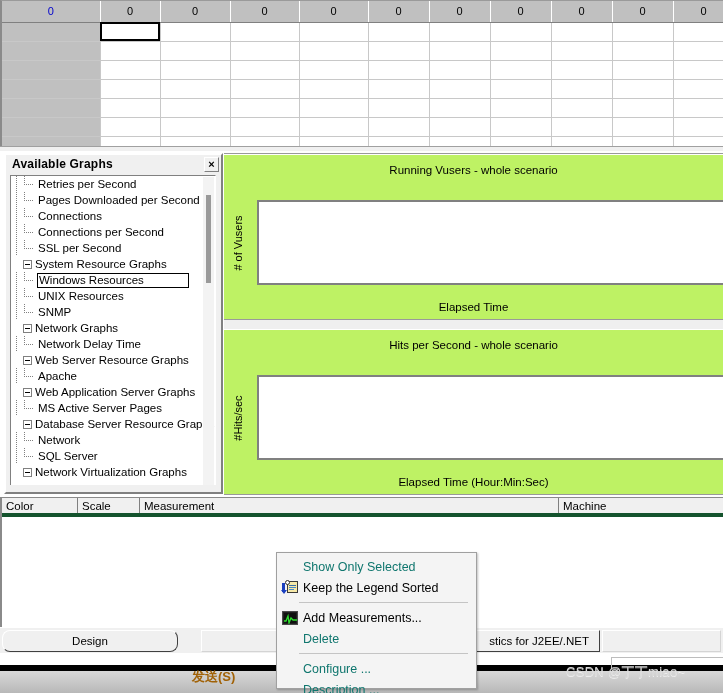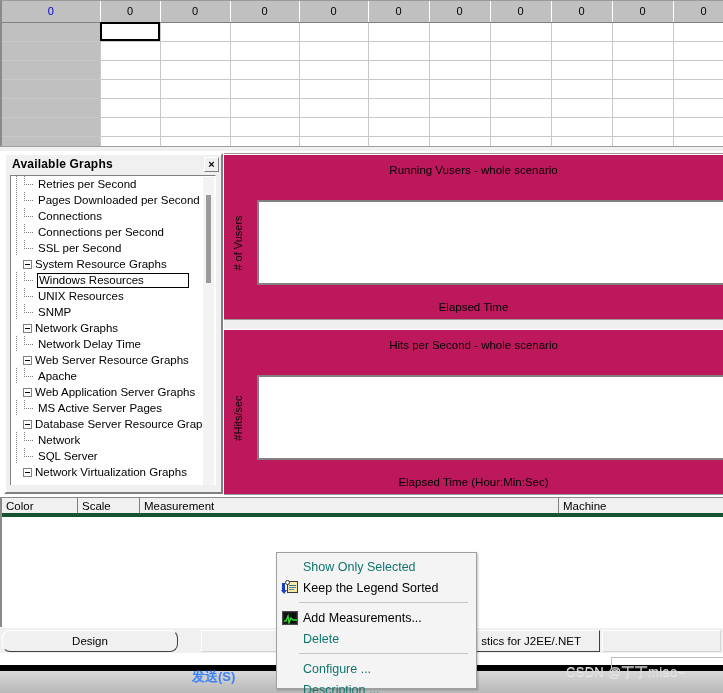--- a/index.html
+++ b/index.html
@@ -123,21 +123,21 @@
     position: absolute; left: 4px; bottom: 2px; right: 4px; height: 5px; background: #f0f0f0;
   }
 
   
   .graph-area {
     position: absolute; left: 224px; top: 153px; right: 0; height: 341px;
     background: #efefef;
     border-top: 1px solid #9a9a9a;
   }
   .graph-box {
-    position: relative; width: 100%; height: 166px; background: #be185d;
+    position: relative; width: 100%; height: 166px; background: #bef264;
     border-bottom: 1px solid #9a9a9a; border-top: 1px solid #ffffff;
   }
   .graph-box + .graph-box { margin-top: 9px; }
   .graph-title {
     text-align: center; font-size: 11.5px; padding-top: 9px; color: #000;
   }
   .plot {
     position: absolute; left: 33px; right: 0; top: 45px; height: 85px;
     background: #ffffff;
     border: 2px solid #808080;
@@ -184,38 +184,38 @@
   }
   .tab {
     position: absolute; top: 2px; height: 22px;
     background: #f0f0f0;
     border: 1px solid; border-color: #ffffff #404040 #404040 #ffffff;
     display: flex; align-items: center; justify-content: center;
     font-size: 11.5px; color: #000; white-space: nowrap;
   }
   .tab-design { left: 2px; width: 176px; border-radius: 8px; }
   .tab-ghost  { left: 201px; width: 78px; border-color:#ffffff #d4d4d4 #d4d4d4 #ffffff; }
-  .tab-diag   { left: 452px; width: 148px; justify-content: flex-end; padding-right: 18px; }
+  .tab-diag   { left: 452px; width: 148px; justify-content: flex-end; padding-right: 10px; }
   .tab-rest   { left: 602px; width: 119px; border-color:#ffffff #d4d4d4 #d4d4d4 #ffffff; }
 
   .bottom-strip {
     position: absolute; left: 0; top: 653px; width: 723px; height: 40px;
     background: #ffffff;
   }
   .black-bar {
     position: absolute; left: 0; top: 665px; width: 723px; height: 6px;
     background: #000000;
   }
   .grey-bar {
     position: absolute; left: 0; top: 671px; width: 723px; height: 22px;
     background: linear-gradient(to bottom, #d8d8d8, #b8b8b8);
   }
   .green-text {
     position: absolute; left: 192px; top: 668px; font-size: 13px;
-    color: #3b82f6; font-weight: bold; white-space: nowrap;
+    color: #a16207; font-weight: bold; white-space: nowrap;
   }
   .watermark {
     position: absolute; left: 566px; top: 663px; font-size: 13px;
     color: #d8d8d8; white-space: nowrap; letter-spacing: .3px;
     text-shadow: 0 1px 0 rgba(255,255,255,.6);
   }
   .wm-tick {
     position: absolute; left: 611px; top: 657px; width: 1px; height: 12px; background: #bdbdbd;
   }
   .wm-box {

